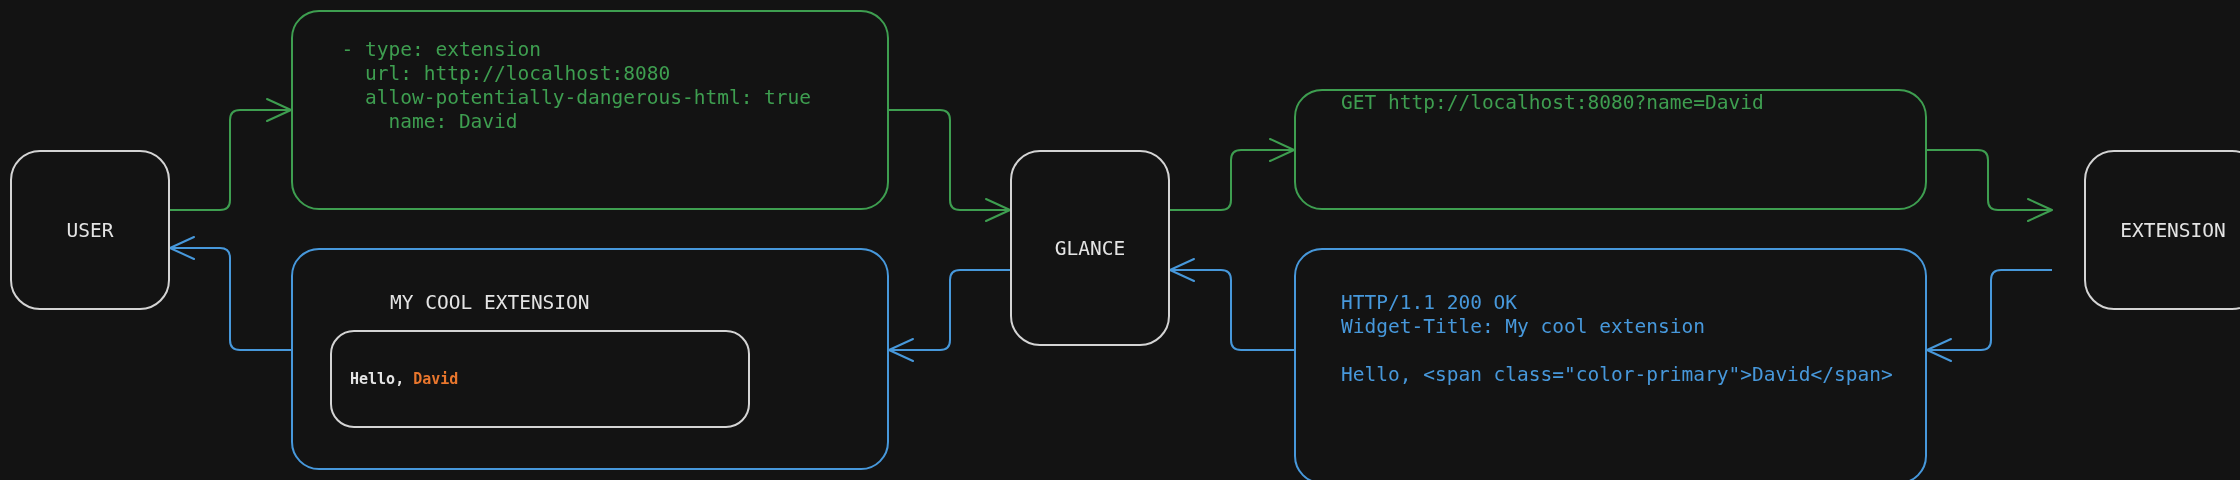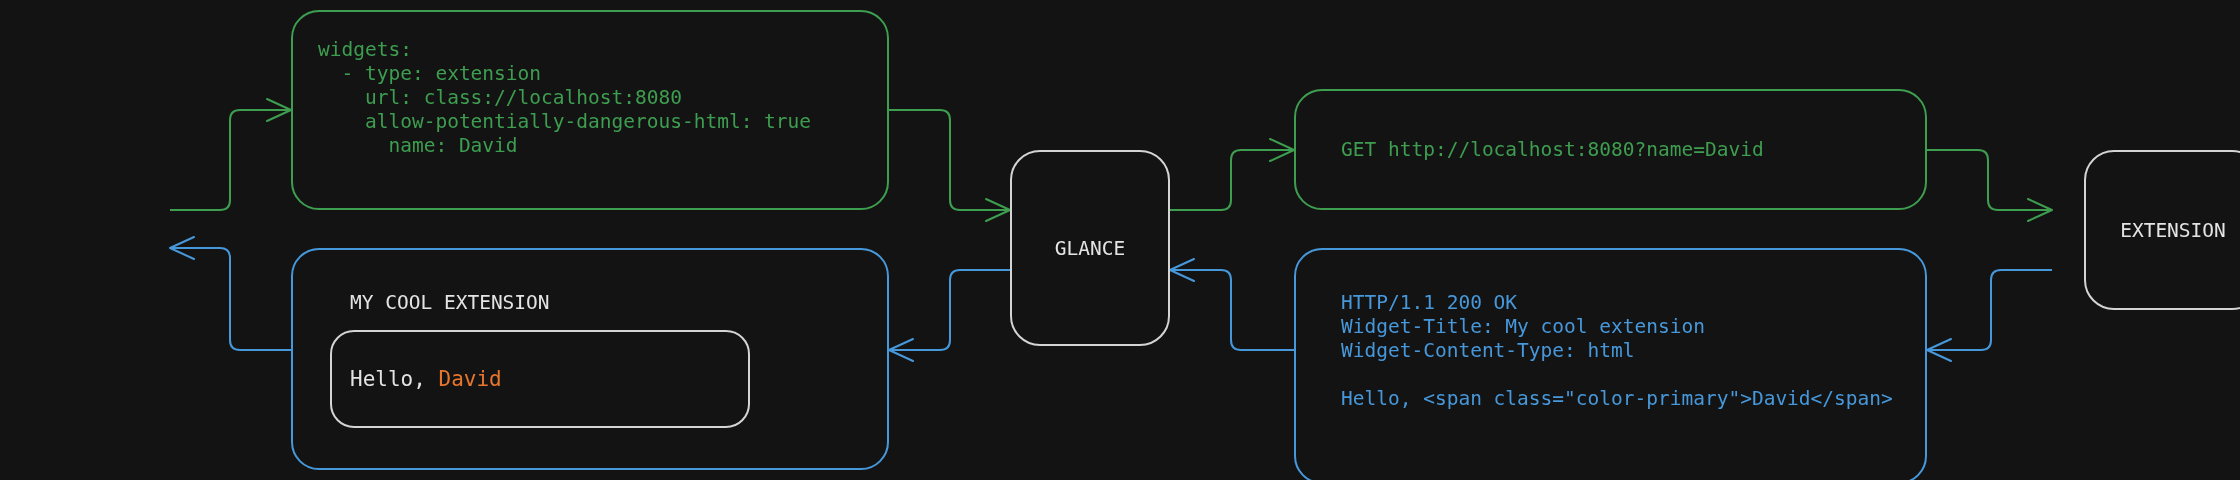--- a/index.html
+++ b/index.html
@@ -42,26 +42,27 @@
   #node-user{left:10px;top:150px;width:160px;height:160px;}
   #node-glance{left:1010px;top:150px;width:160px;height:196px;}
   #node-extension{left:2052px;top:150px;width:178px;height:160px;margin-left:32px;}
 
   
   .box{
     position:absolute;
     border-radius:28px;
     border:2px solid;
     background:var(--bg);
+    padding-left:40px;
   }
   .box.green{border-color:var(--green);color:var(--green);}
   .box.blue{border-color:var(--blue);color:var(--blue);}
 
   #box-config{left:291px;top:10px;width:598px;height:200px;padding:26px 0 0 25px;}
-  #box-request{left:1294px;top:89px;width:633px;height:121px;display:flex;align-items:center;padding-left:45px;}
+  #box-request{left:1294px;top:89px;width:633px;height:121px;display:flex;align-items:flex-start;padding-left:45px;}
   #box-response{left:1294px;top:248px;width:633px;height:236px;padding:41px 0 0 45px;}
   #box-widget{left:291px;top:248px;width:598px;height:222px;}
 
   .code-line{
     white-space:pre;
     font-size:19.5px;
     line-height:24px;
     height:24px;
   }
   .single-line{white-space:pre;font-size:19.5px;}
@@ -75,21 +76,21 @@
   }
   .greeting-box{
     position:absolute;
     left:37px;top:80px;width:420px;height:98px;
     border:2px solid var(--node-border);
     border-radius:24px;
     display:flex;align-items:center;
     padding-left:18px;
     background:var(--bg);
   }
-  .greeting-box span{white-space:pre;font-size:21px;}
+  .greeting-box span{white-space:pre;font-size:15px;font-weight:bold;}
   .greeting-prefix{color:var(--text);}
   .greeting-name{color:var(--orange);}
 </style>
 </head>
 <body>
 
 <div class="canvas">
 
   <svg class="wires" viewBox="0 0 2240 480">
     <g>
@@ -119,45 +120,46 @@
     <g>
       <path class="blue shaft" d="M1010 270 H960 Q950 270 950 280 V340 Q950 350 940 350 H889"></path>
       <path class="blue head" d="M913 339 L889 350 L913 361"></path>
     </g>
     <g>
       <path class="blue shaft" d="M291 350 H240 Q230 350 230 340 V258 Q230 248 220 248 H170"></path>
       <path class="blue head" d="M194 237 L170 248 L194 259"></path>
     </g>
   </svg>
 
+  <div class="node" id="node-user">
+    <span>USER</span>
+  </div>
 
   <div class="node" id="node-glance">
     <span>GLANCE</span>
   </div>
 
   <div class="node" id="node-extension">
     <span>EXTENSION</span>
   </div>
 
   <div class="box green" id="box-config">
-    <div class="code-line">widgets:</div>
     <div class="code-line">  - type: extension</div>
-    <div class="code-line">    url: class://localhost:8080</div>
+    <div class="code-line">    url: http://localhost:8080</div>
     <div class="code-line">    allow-potentially-dangerous-html: true</div>
     <div class="code-line">      name: David</div>
   </div>
 
   <div class="box green" id="box-request">
     <span class="single-line">GET http://localhost:8080?name=David</span>
   </div>
 
   <div class="box blue" id="box-response">
     <div class="code-line">HTTP/1.1 200 OK</div>
     <div class="code-line">Widget-Title: My cool extension</div>
-    <div class="code-line">Widget-Content-Type: html</div>
     <div class="code-line"></div>
     <div class="code-line">Hello, &lt;span class="color-primary"&gt;David&lt;/span&gt;</div>
   </div>
 
   <div class="box blue" id="box-widget">
     <div class="widget-title">MY COOL EXTENSION</div>
     <div class="greeting-box">
       <span class="greeting-prefix">Hello, </span>
         <span class="greeting-name">David</span>
     </div>

